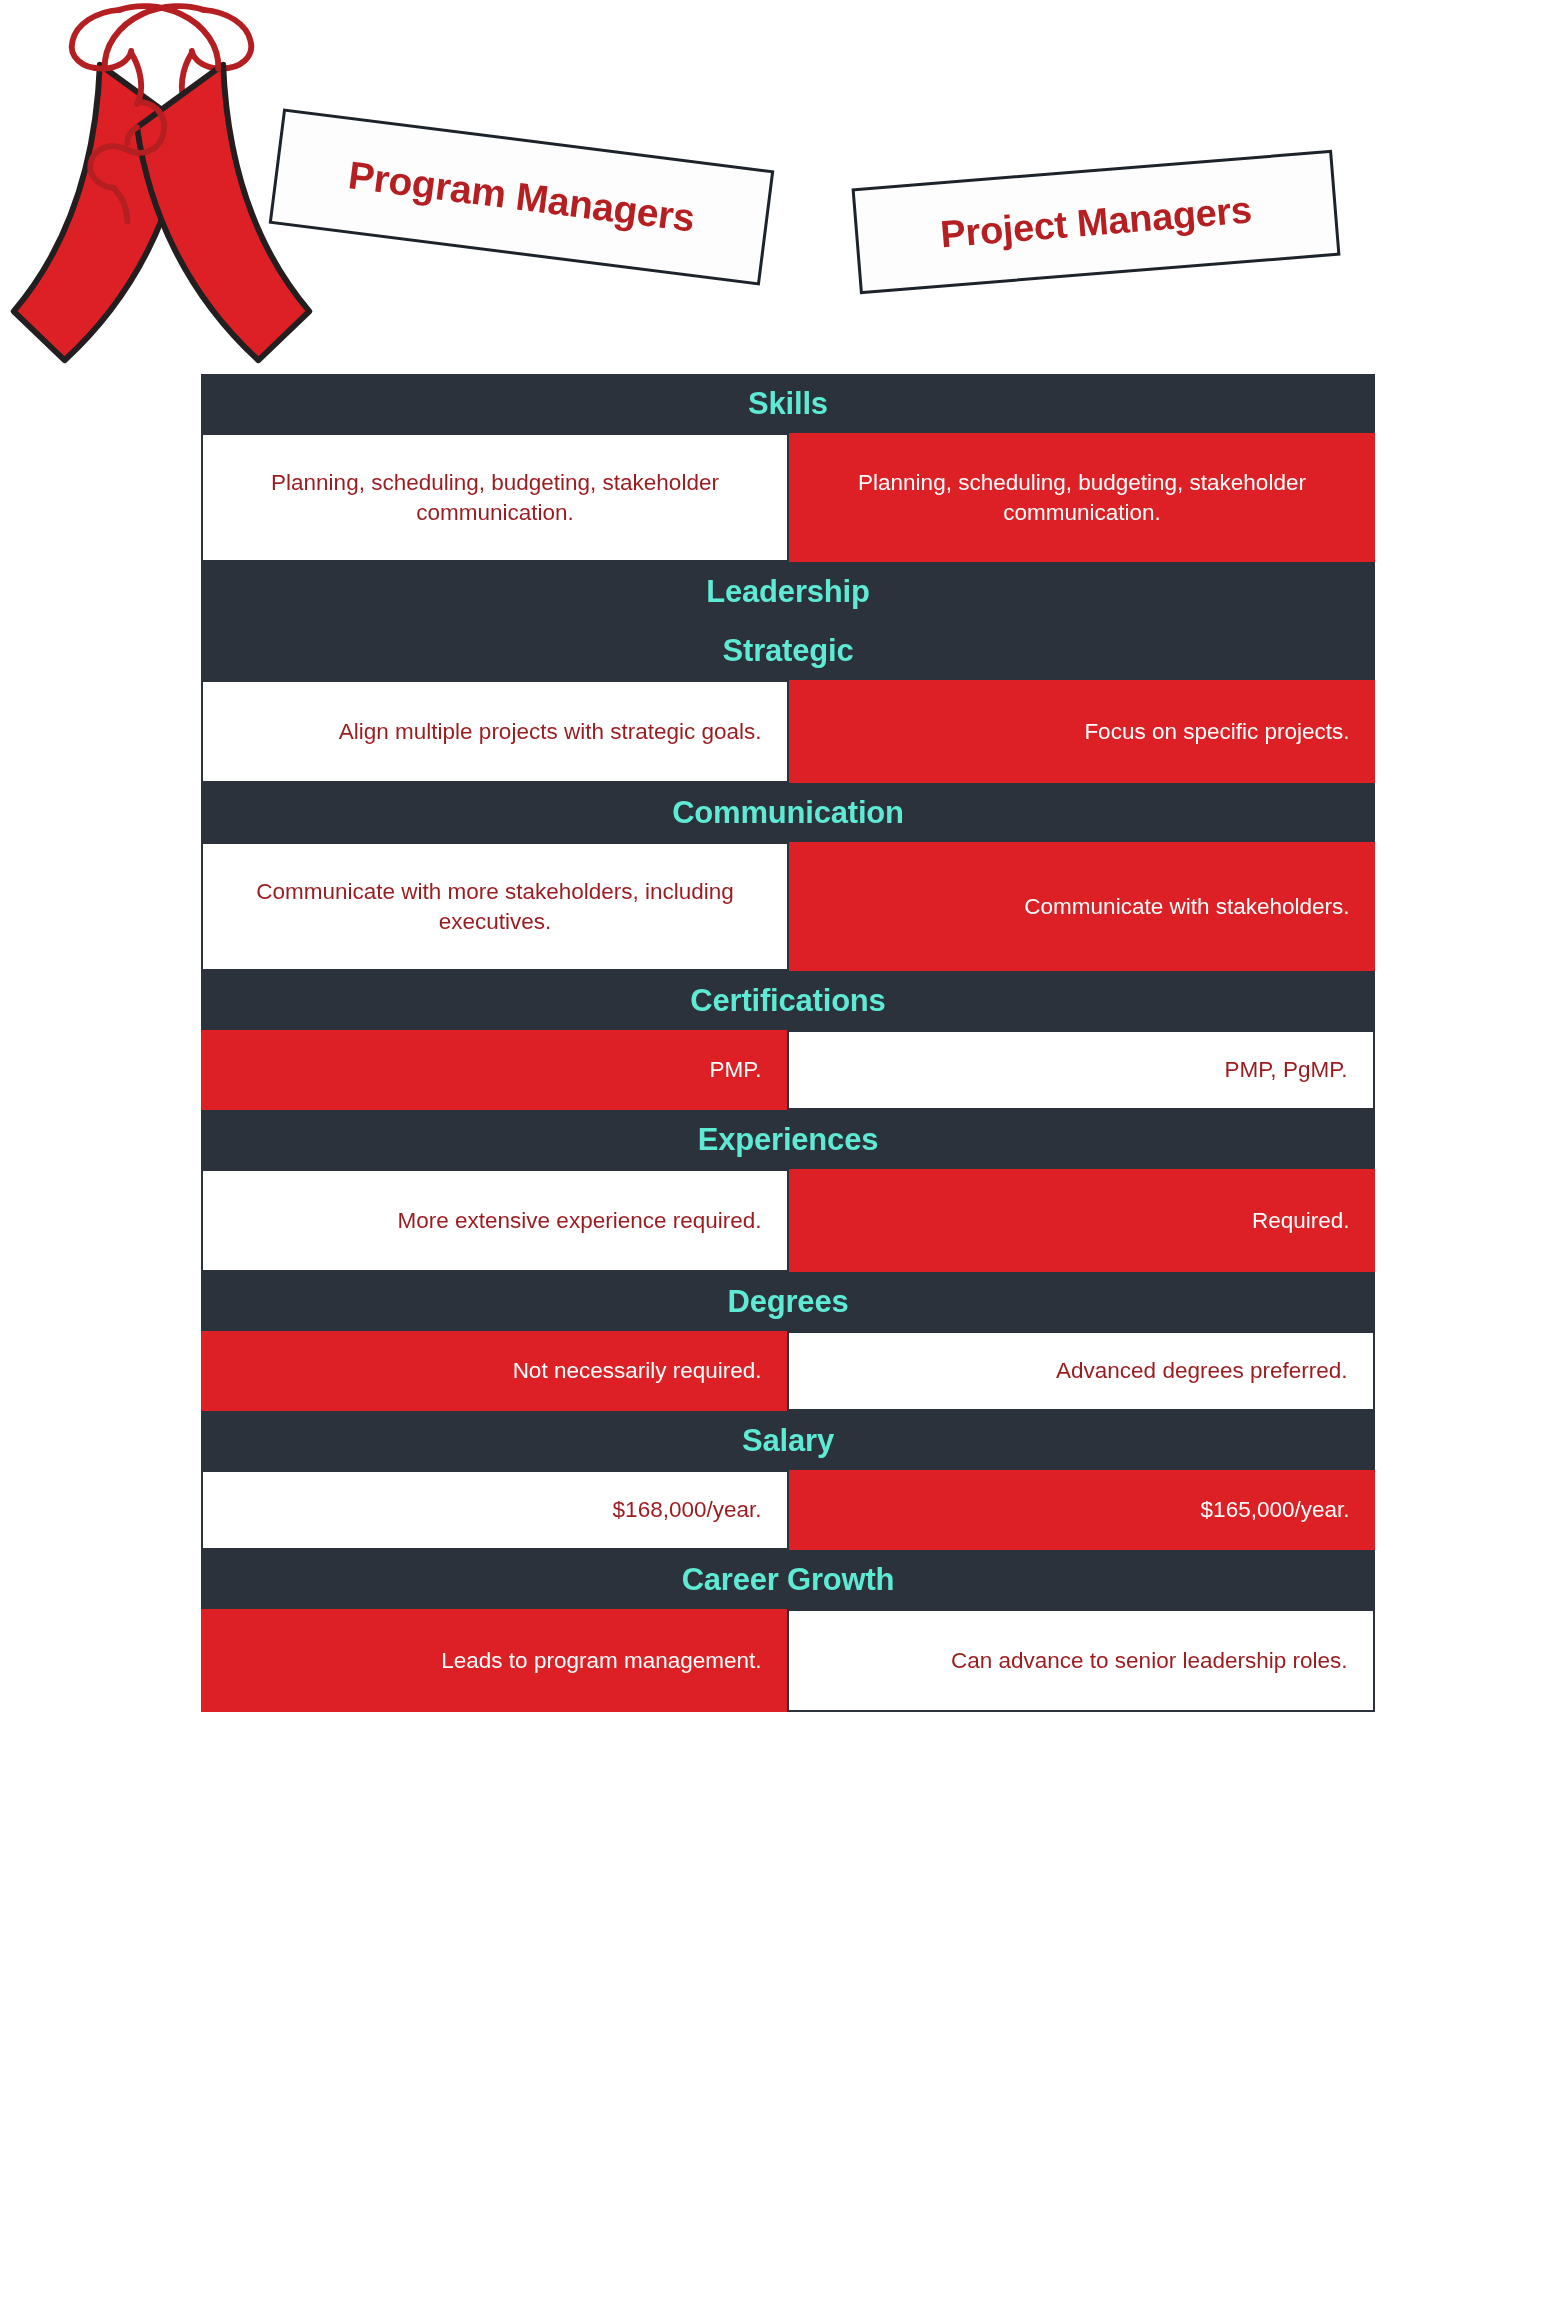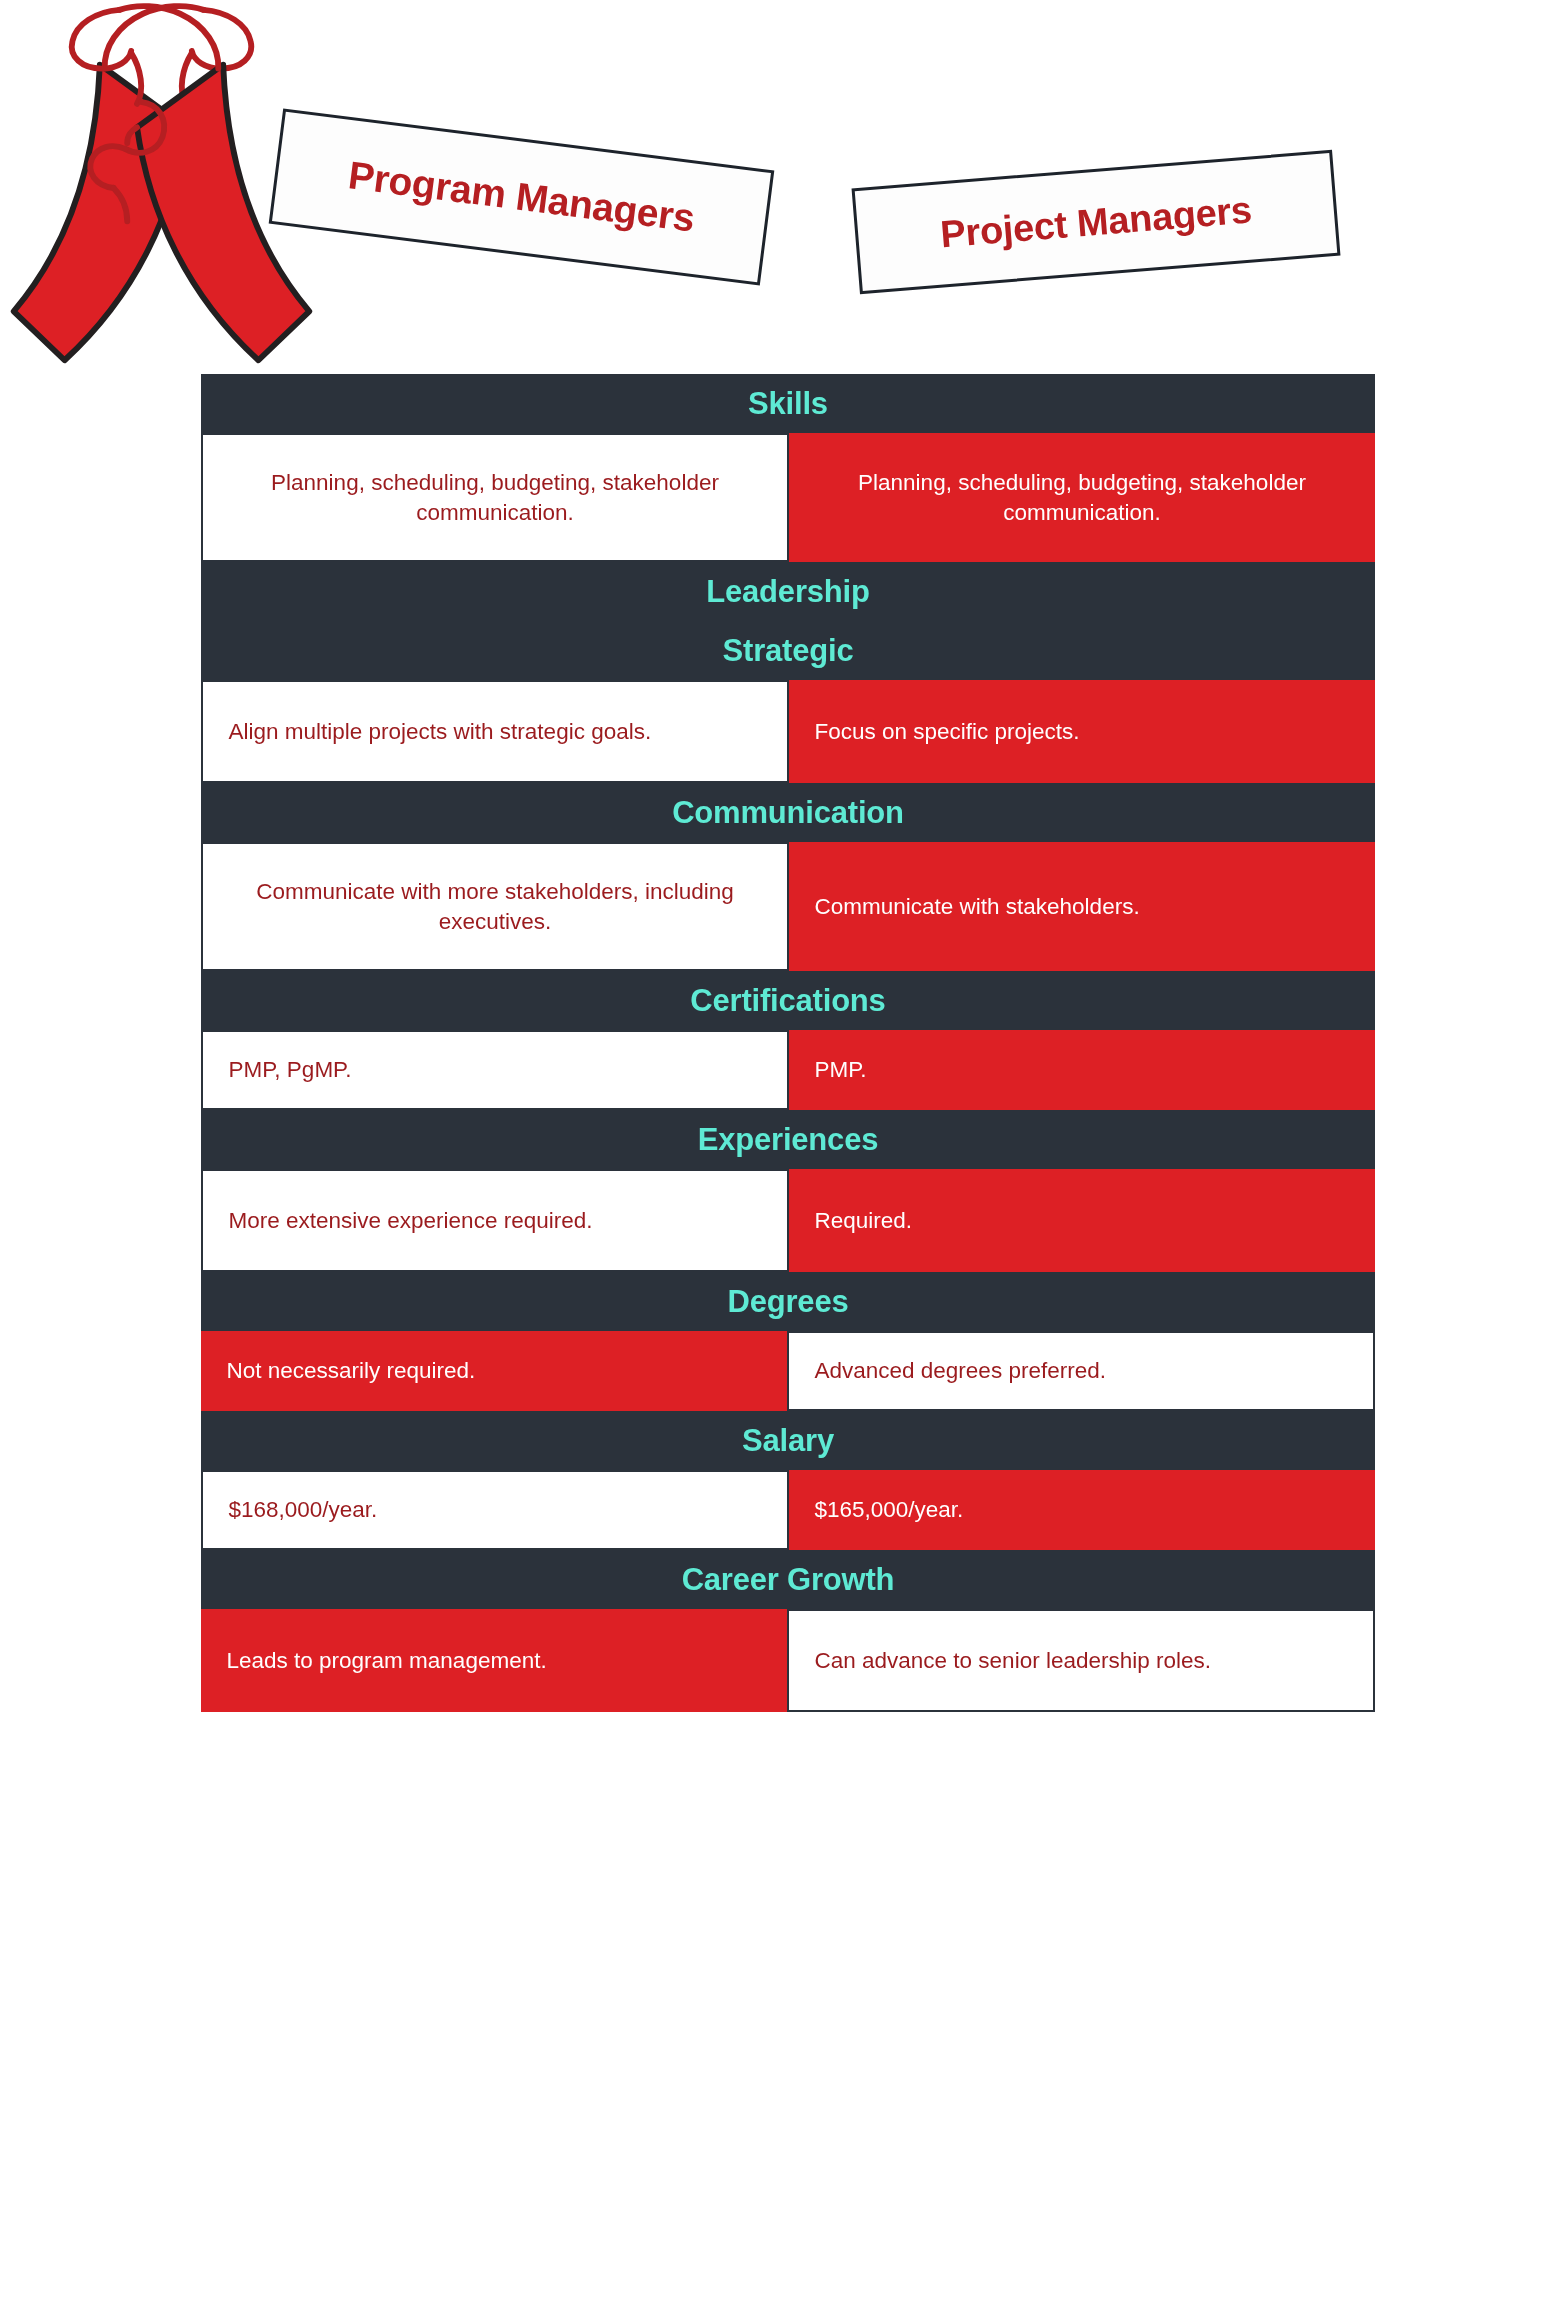--- a/index.html
+++ b/index.html
@@ -84,21 +84,21 @@
   }
 
   .row {
     display: flex;
     width: 100%;
   }
 
   .cell {
     display: flex;
     align-items: center;
-    justify-content: flex-start;
+    justify-content: flex-end;
     text-align: center;
     padding: 13.7px 25.5px;
     font-size: 22.5px;
     line-height: 1.33;
   }
 
   .cell.left {
     width: 588px;
     background: #ffffff;
     color: #9b1b1e;
@@ -208,26 +208,26 @@
       </div>
       <div class="cell right h-tall">
         <p>Communicate with stakeholders.</p>
       </div>
     </div>
 
     <div class="cat-bar">
       <span class="cat-label">Certifications</span>
     </div>
     <div class="row">
+      <div class="cell right h-short">
+        <p>PMP.</p>
+      </div>
       <div class="cell left h-short">
         <p>PMP, PgMP.</p>
       </div>
-      <div class="cell right h-short">
-        <p>PMP.</p>
-      </div>
     </div>
 
     <div class="cat-bar">
       <span class="cat-label">Experiences</span>
     </div>
     <div class="row">
       <div class="cell left h-mid">
         <p>More extensive experience required.</p>
       </div>
       <div class="cell right h-mid">

